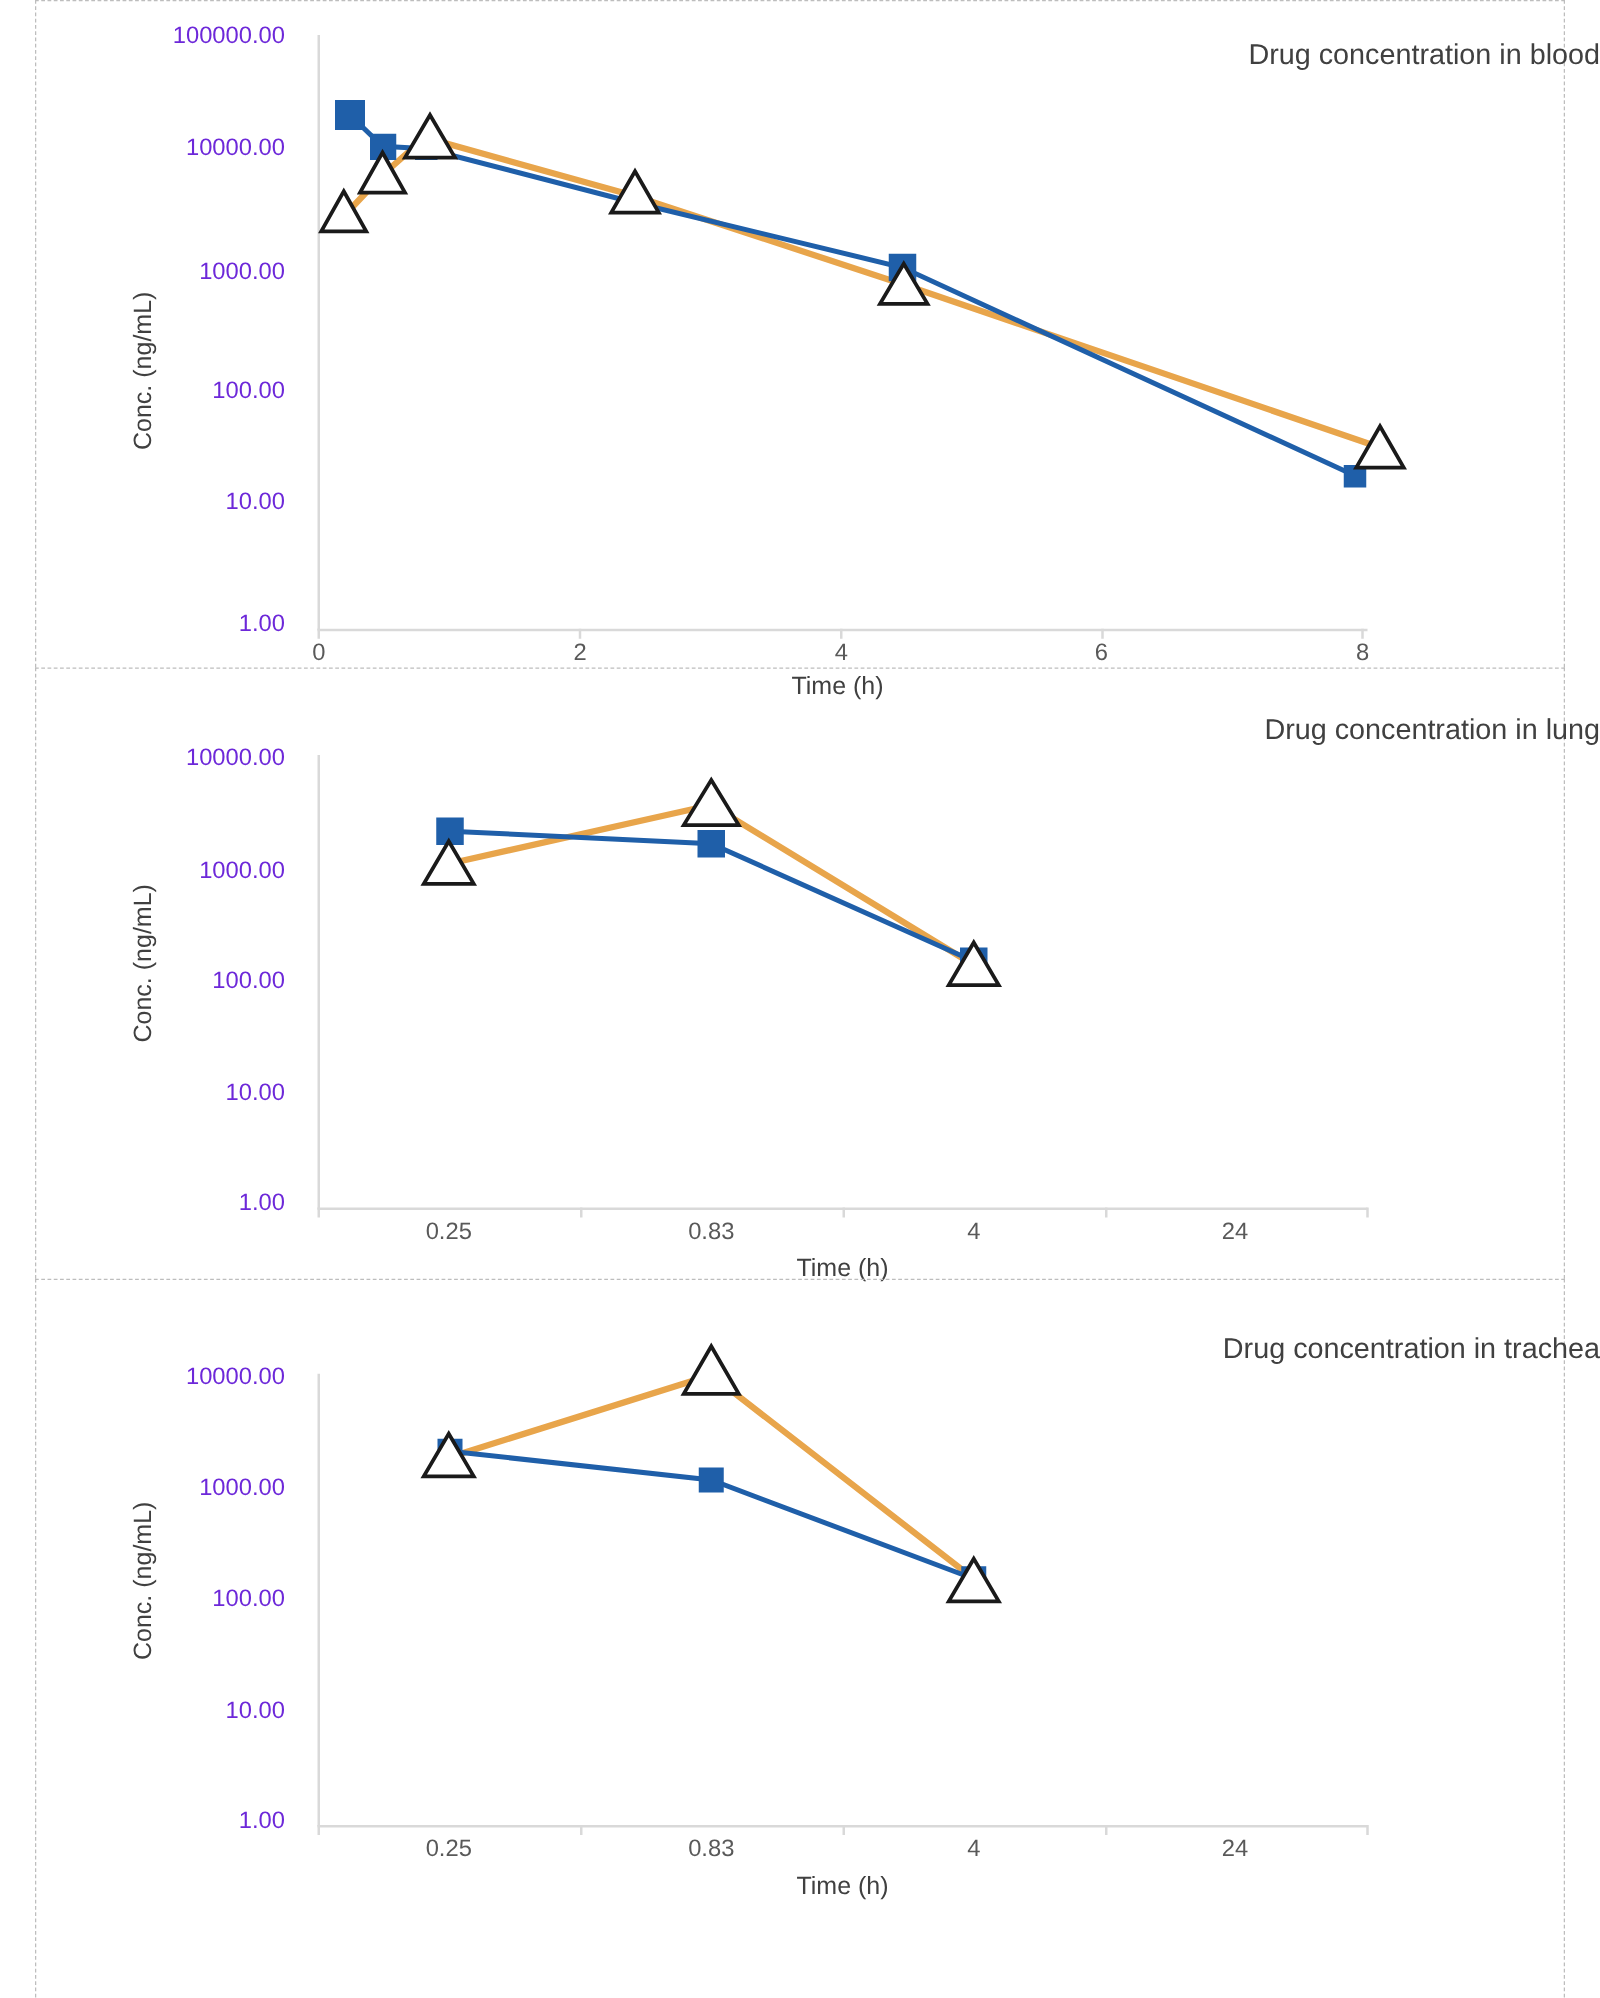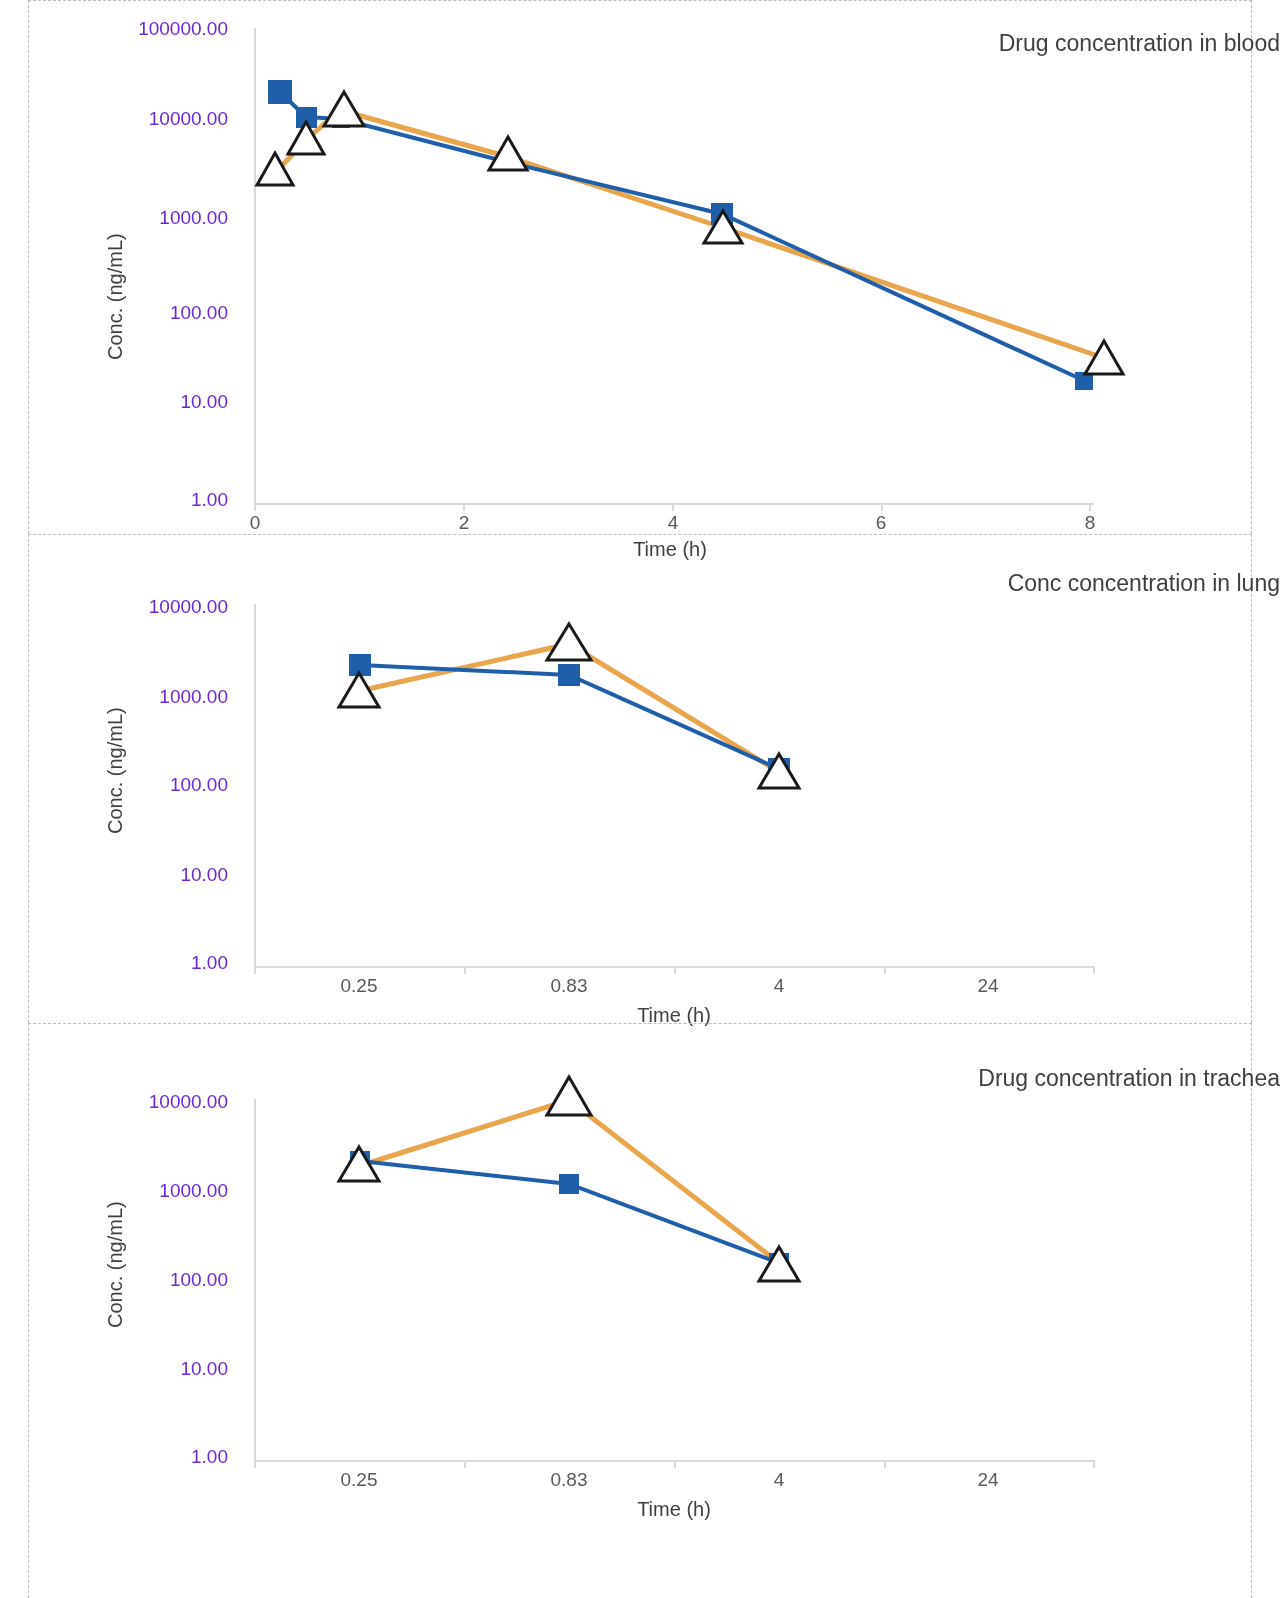--- a/index.html
+++ b/index.html
@@ -186,21 +186,21 @@
         <polygon points="1104,341 1123,374 1085,374"></polygon>
       </g>
     </svg>
   </div>
 
   <div class="panel panel-lung">
     <div class="dashed-top"></div>
     <div class="dashed-left"></div>
     <div class="dashed-right"></div>
 
-    <div class="chart-title" style="top:36px;">Conc concentration in lung</div>
+    <div class="chart-title" style="top:36px;">Drug concentration in lung</div>
 
     <div class="ytick-label" style="left:40px; top:62px;  width:188px;">10000.00</div>
     <div class="ytick-label" style="left:40px; top:152px; width:188px;">1000.00</div>
     <div class="ytick-label" style="left:40px; top:240px; width:188px;">100.00</div>
     <div class="ytick-label" style="left:40px; top:330px; width:188px;">10.00</div>
     <div class="ytick-label" style="left:40px; top:418px; width:188px;">1.00</div>
 
     <div class="axis-line" style="left:254px; top:70px; width:2px; height:363px;"></div>
     <div class="axis-line" style="left:254px; top:432px; width:840px; height:2px;"></div>
 

